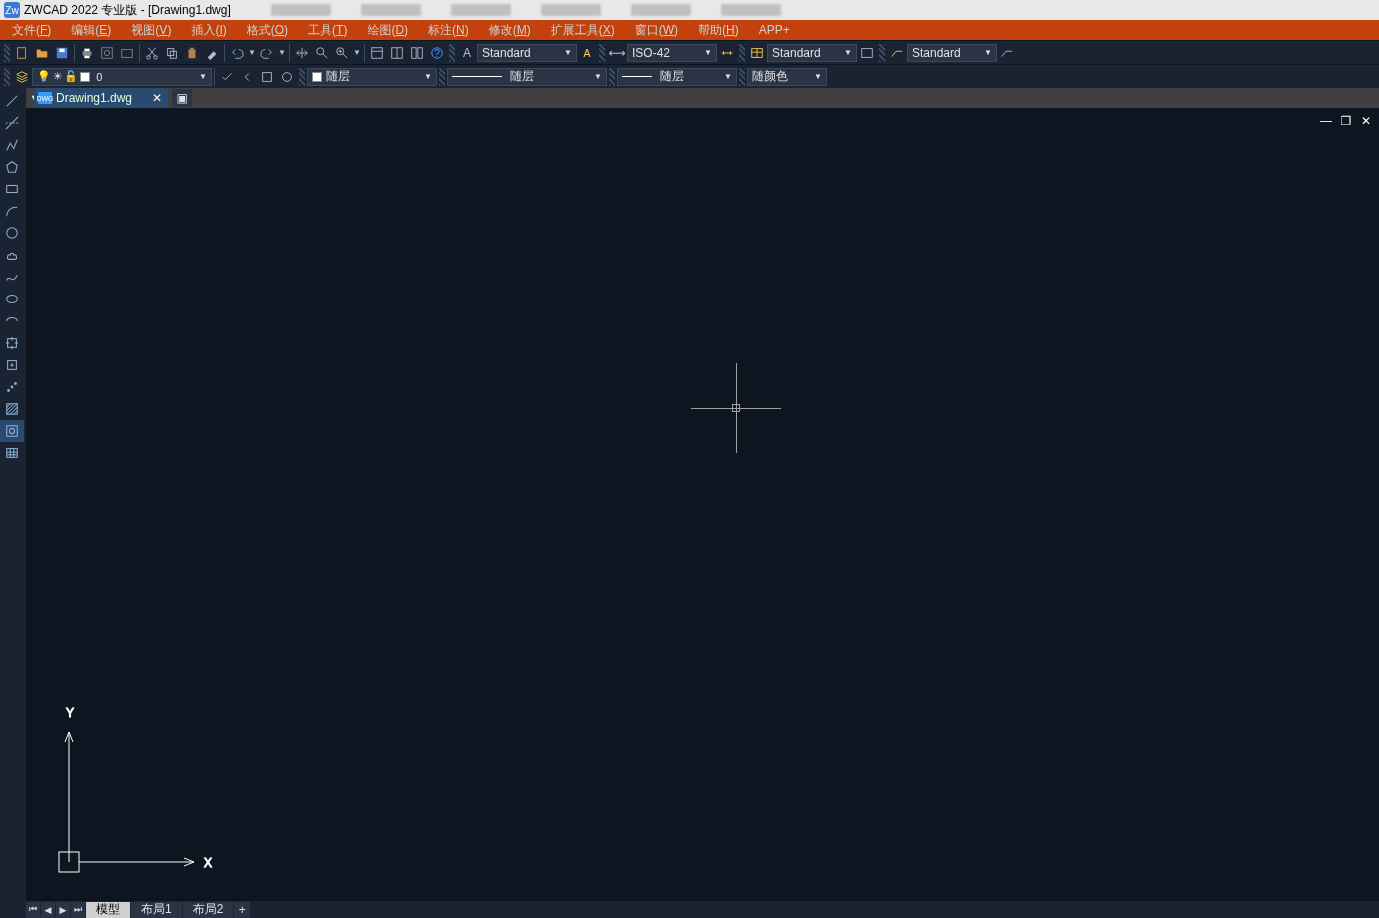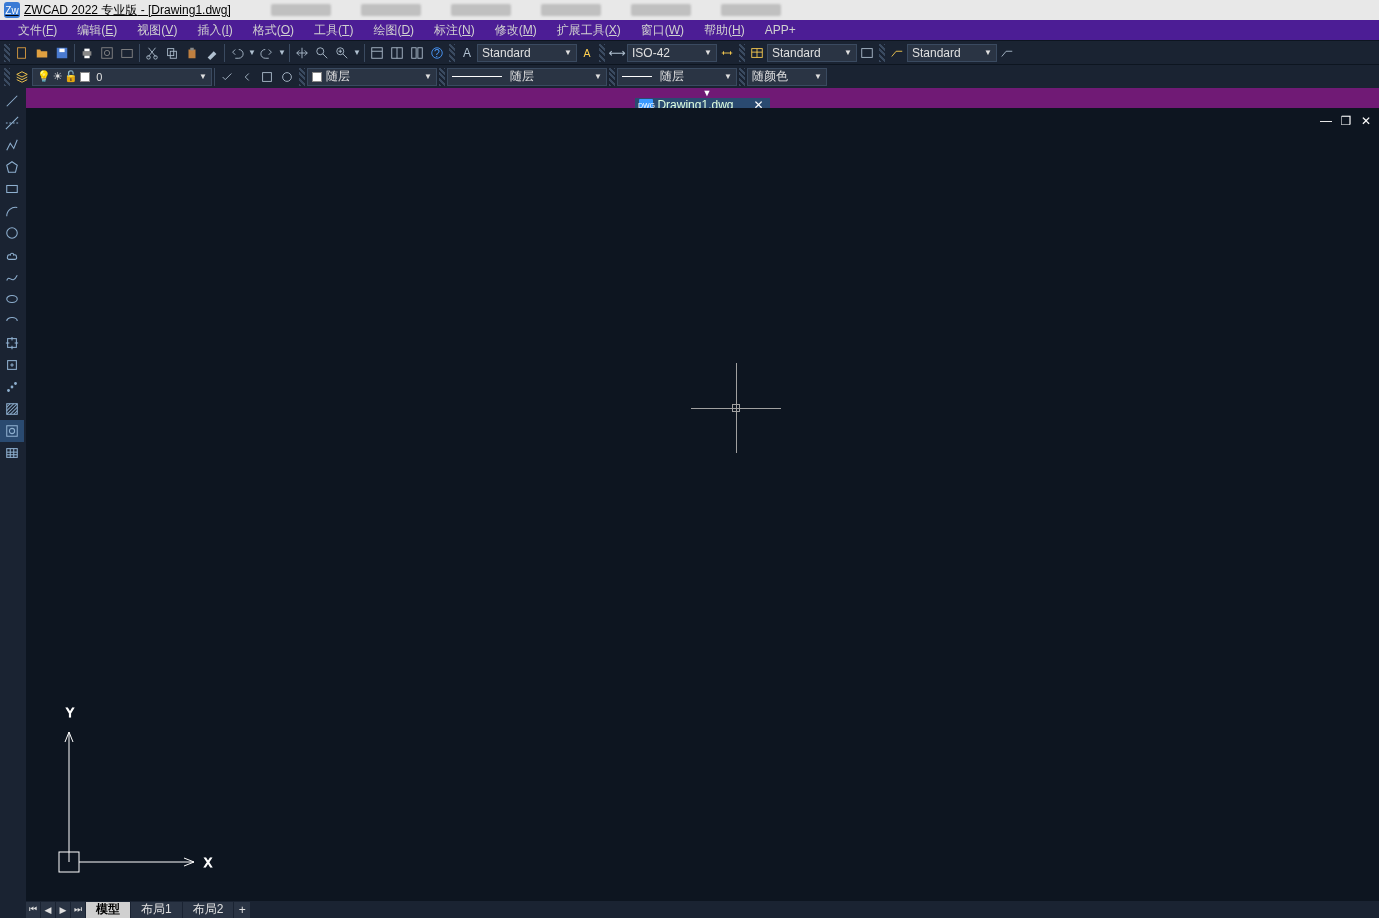--- a/index.html
+++ b/index.html
@@ -1,25 +1,25 @@
 <!DOCTYPE html>
 <html><head>
 <meta charset="utf-8">
 <style>
 * { margin: 0; padding: 0; box-sizing: border-box; font-family: "Microsoft YaHei", Arial, sans-serif; font-size: 12px; }
 body { background: #1e2a38; color: #e0e0e0; width: 1379px; height: 918px; overflow: hidden; display: flex; flex-direction: column; }
 
 
-.titlebar { height: 20px; background: #e8e8e8; display: flex; align-items: center; padding: 0 4px; color: #000; text-decoration: underline; }
+.titlebar { height: 20px; background: #e8e8e8; display: flex; align-items: center; padding: 0 4px; color: #000; }
 .titlebar .logo { width: 16px; height: 16px; background: #3a7bd5; border-radius: 3px; display: inline-flex; align-items: center; justify-content: center; color: #fff; font-size: 10px; margin-right: 4px; }
 .titlebar .blur { flex: 1; display: flex; gap: 30px; padding-left: 40px; }
 .titlebar .blur span { width: 60px; height: 12px; background: #c0c0c0; border-radius: 2px; filter: blur(1px); }
 
 
-.menubar { height: 20px; background: #4c1d95; display: flex; align-items: center; padding: 0 8px; }
+.menubar { height: 20px; background: #c2410c; display: flex; align-items: center; padding: 0 2px; }
 .menubar .item { padding: 0 10px; cursor: pointer; color: #d0d0d0; }
 .menubar .item .key { text-decoration: underline; }
 
 
 .toolbar-row { height: 24px; background: #1a2332; border-top: 1px solid #0d1520; display: flex; align-items: center; padding: 0 2px; }
 .toolbar-row .grip { width: 6px; height: 18px; background: repeating-linear-gradient(45deg, #3a4a60 0 2px, transparent 2px 4px); margin: 0 2px; }
 .toolbar-row .btn { width: 20px; height: 20px; display: inline-flex; align-items: center; justify-content: center; cursor: pointer; color: #b0c0d0; }
 .toolbar-row .btn svg { width: 14px; height: 14px; }
 .toolbar-row .sep { width: 1px; height: 18px; background: #3a4a60; margin: 0 2px; }
 .toolbar-row .dropdown { height: 18px; background: #2a3444; border: 1px solid #3a4a60; display: inline-flex; align-items: center; padding: 0 4px; cursor: pointer; position: relative; }
@@ -27,41 +27,41 @@
 .toolbar-row .colorbox { width: 10px; height: 10px; border: 1px solid #888; margin-right: 4px; }
 
 
 .content { flex: 1; display: flex; background: #1e2a38; position: relative; }
 .side-toolbar { width: 26px; background: #1a2332; display: flex; flex-direction: column; padding-top: 2px; }
 .side-toolbar .btn { width: 24px; height: 22px; display: flex; align-items: center; justify-content: center; cursor: pointer; color: #8fb0d0; }
 .side-toolbar .btn svg { width: 14px; height: 14px; stroke: #8fb0d0; fill: none; stroke-width: 1.2; }
 .side-toolbar .btn.sel { background: #2a4a70; }
 
 .docarea { flex: 1; display: flex; flex-direction: column; }
-.doctabs { height: 20px; background: #701a75; display: flex; align-items: center; flex-direction: column; }
+.doctabs { height: 20px; background: #404040; display: flex; align-items: center; }
 .doctabs .tab { height: 20px; background: #2a4a70; display: flex; align-items: center; padding: 0 6px 0 4px; color: #e0ffe0; font-family: monospace; font-size: 11px; }
 .doctabs .tab .icon { width: 14px; height: 12px; background: #3a9aff; color: #fff; font-size: 7px; display: inline-flex; align-items: center; justify-content: center; margin-right: 4px; border-radius: 1px; }
 .doctabs .tab .close { margin-left: 20px; cursor: pointer; color: #fff; }
 .doctabs .newtab { width: 20px; height: 18px; background: #2a3444; display: flex; align-items: center; justify-content: center; margin-left: 4px; cursor: pointer; }
 
 .canvas { flex: 1; background: #0d1520; position: relative; }
 .canvas .wincontrols { position: absolute; top: 6px; right: 6px; display: flex; gap: 6px; color: #fff; }
 .canvas .wincontrols span { cursor: pointer; width: 14px; text-align: center; }
 .canvas .crosshair { position: absolute; left: 710px; top: 300px; pointer-events: none; }
 .canvas .crosshair .h { position: absolute; width: 90px; height: 1px; background: #a0a0a0; left: -45px; top: 0; }
 .canvas .crosshair .v { position: absolute; height: 90px; width: 1px; background: #a0a0a0; top: -45px; left: 0; }
 .canvas .crosshair .box { position: absolute; width: 8px; height: 8px; border: 1px solid #a0a0a0; left: -4px; top: -4px; }
 .canvas .ucs { position: absolute; left: 18px; bottom: 15px; color: #fff; }
 .canvas .ucs svg { stroke: #fff; fill: none; }
 
 
 .bottomtabs { height: 18px; background: #1a2332; display: flex; align-items: center; border-top: 1px solid #0d1520; }
 .bottomtabs .navbtn { width: 14px; height: 16px; display: flex; align-items: center; justify-content: center; background: #2a3444; cursor: pointer; font-size: 9px; margin-right: 1px; }
 .bottomtabs .tab { height: 16px; padding: 0 10px; display: flex; align-items: center; background: #2a3444; cursor: pointer; margin-right: 1px; }
-.bottomtabs .tab.active { background: #d0d0d0; color: #000; font-weight: bold; }
+.bottomtabs .tab.active { background: #d0d0d0; color: #000; }
 .bottomtabs .addtab { width: 16px; height: 16px; background: #2a3444; display: flex; align-items: center; justify-content: center; cursor: pointer; }
 
 .layerstatus { display: flex; align-items: center; gap: 2px; }
 .layerstatus span { font-size: 11px; }
 
 .yellow { color: #ffd050; }
 </style>
 </head>
 <body>
 

